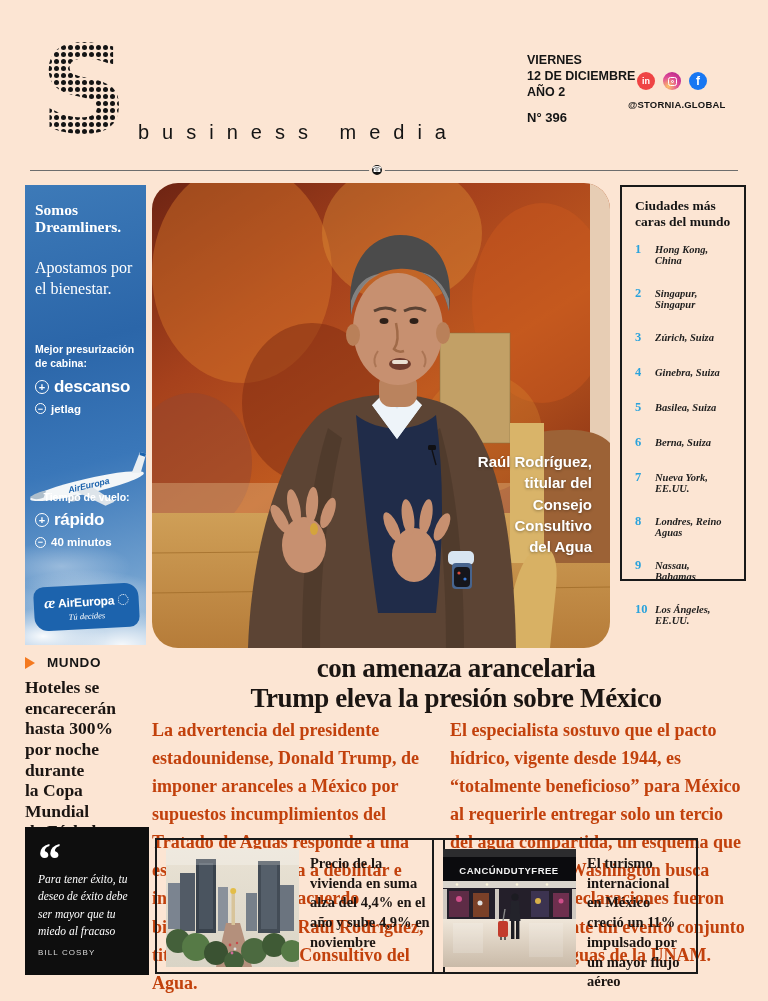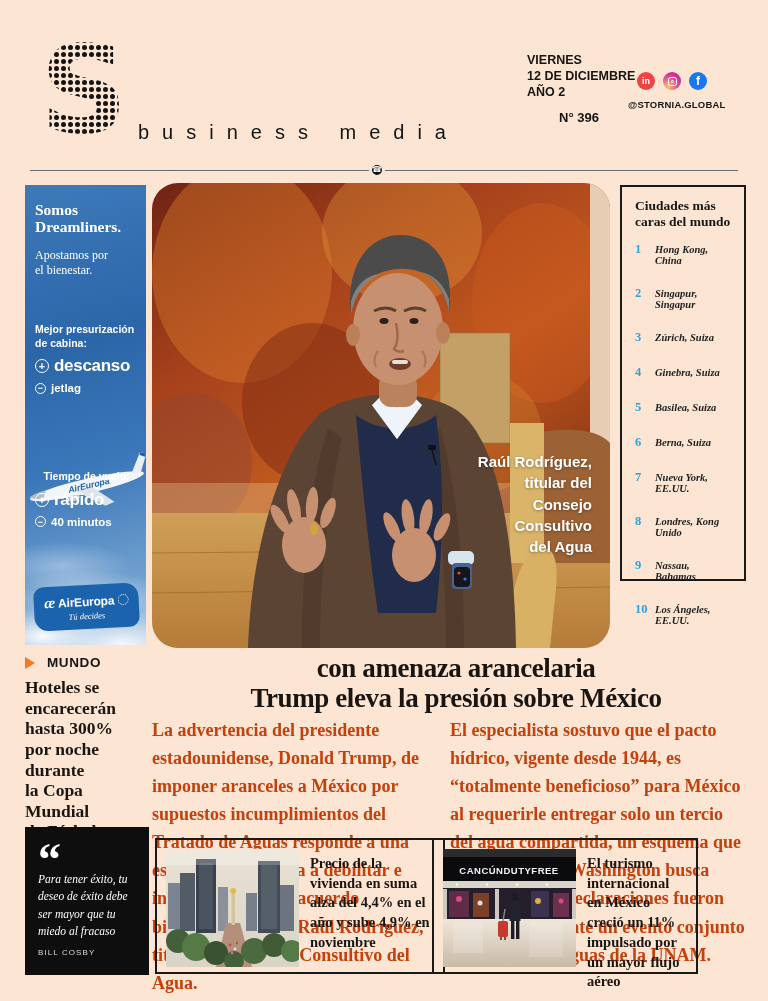--- a/index.html
+++ b/index.html
@@ -10,40 +10,40 @@
     overflow:hidden;
   }
   .abs { position:absolute; }
 
   
   .logo-s { left:46px; top:30px; }
   .brand { left:120px; top:22px; font-family:"DejaVu Sans",sans-serif; font-weight:bold;
            font-size:84px; letter-spacing:-4px; color:#141414; }
   .tagline { left:138px; top:121px; font-size:20px; letter-spacing:13px; font-weight:500; color:#141414; }
   .issue-block { left:527px; top:52px; font-size:12.5px; font-weight:bold; line-height:1.28; white-space:pre-line; }
-  .issue-no { left:527px; top:110px; font-size:13px; font-weight:bold;margin-left:32px; }
+  .issue-no { left:527px; top:110px; font-size:13px; font-weight:bold; }
   .social { left:637px; top:72px; display:flex; gap:8px; }
   .soc { width:18px; height:18px; border-radius:50%; display:flex; align-items:center; justify-content:center;
          color:#fff; font-weight:bold; font-size:9px; }
   .soc.li { background:#ef4444; }
   .soc.ig { background:radial-gradient(circle at 30% 80%, #fdc468 0%, #df4996 50%, #bc2a8d 80%); }
   .soc.fb { background:#1877f2; font-size:12px; }
   .ig-cam { width:9px; height:9px; border:1.3px solid #fff; border-radius:2.5px; display:flex; align-items:center; justify-content:center; }
   .ig-dot { width:3px; height:3px; border:1.1px solid #fff; border-radius:50%; }
   .handle { left:628px; top:99px; font-size:9.5px; font-weight:bold; letter-spacing:.2px; }
   .rule { left:30px; top:170px; width:708px; height:1px; background:#6d6d6d; }
   .phone-chip { left:369px; top:162px; width:16px; height:16px; background:#111; border:3px solid #fce5d3;
                 border-radius:50%; color:#fff; font-size:8px; line-height:10px; text-align:center; }
 
   
   .ad { left:25px; top:185px; width:121px; height:460px; color:#fff; overflow:hidden;
         background:linear-gradient(165deg,#3d7ab8 0%,#2b66a9 35%,#3a77b9 60%,#6f9fce 85%,#9fc0de 100%); }
   .ad-inner { position:absolute; left:10px; right:8px; top:0; }
   .ad-title { margin-top:16px; font-family:"Liberation Serif","DejaVu Serif",serif; font-weight:bold; font-size:15.5px; line-height:1.12; }
-  .ad-sub { margin-top:12px; font-family:"Liberation Serif","DejaVu Serif",serif; font-size:12px; line-height:1.3; white-space:pre-line; }
+  .ad-sub { margin-top:22px; font-family:"Liberation Serif","DejaVu Serif",serif; font-size:16px; line-height:1.3; white-space:pre-line; }
   .ad-label { font-weight:bold; font-size:10.5px; line-height:1.3; }
   .ad-row { display:flex; align-items:center; gap:5px; margin-top:6px; }
   .ci { flex:none; border:1.4px solid #fff; border-radius:50%; display:flex; align-items:center; justify-content:center; font-weight:bold; }
   .ci.big { width:14px; height:14px; font-size:11px; }
   .ci.small { width:11px; height:11px; font-size:9px; }
   .ad-plus { font-weight:bold; font-size:17px; letter-spacing:-.3px; }
   .ad-minus { font-weight:bold; font-size:11.5px; }
   .ad-b1 { margin-top:44px; }
   .ad-b2 { margin-top:76px;text-align:center; }
   .clouds { position:absolute; left:0; right:0; bottom:0; height:175px;
@@ -310,21 +310,21 @@
       <div class="rank-item">
           <span class="rank-n">6</span>
           <span class="rank-city">Berna, Suiza</span>
         </div>
       <div class="rank-item">
           <span class="rank-n">7</span>
           <span class="rank-city">Nueva York, EE.UU.</span>
         </div>
       <div class="rank-item">
           <span class="rank-n">8</span>
-          <span class="rank-city">Londres, Kong Unido</span>
+          <span class="rank-city">Londres, Reino Aguas</span>
         </div>
       <div class="rank-item">
           <span class="rank-n">9</span>
           <span class="rank-city">Nassau, Bahamas</span>
         </div>
       <div class="rank-item">
           <span class="rank-n">10</span>
           <span class="rank-city">Los Ángeles, EE.UU.</span>
         </div>
     </div>

